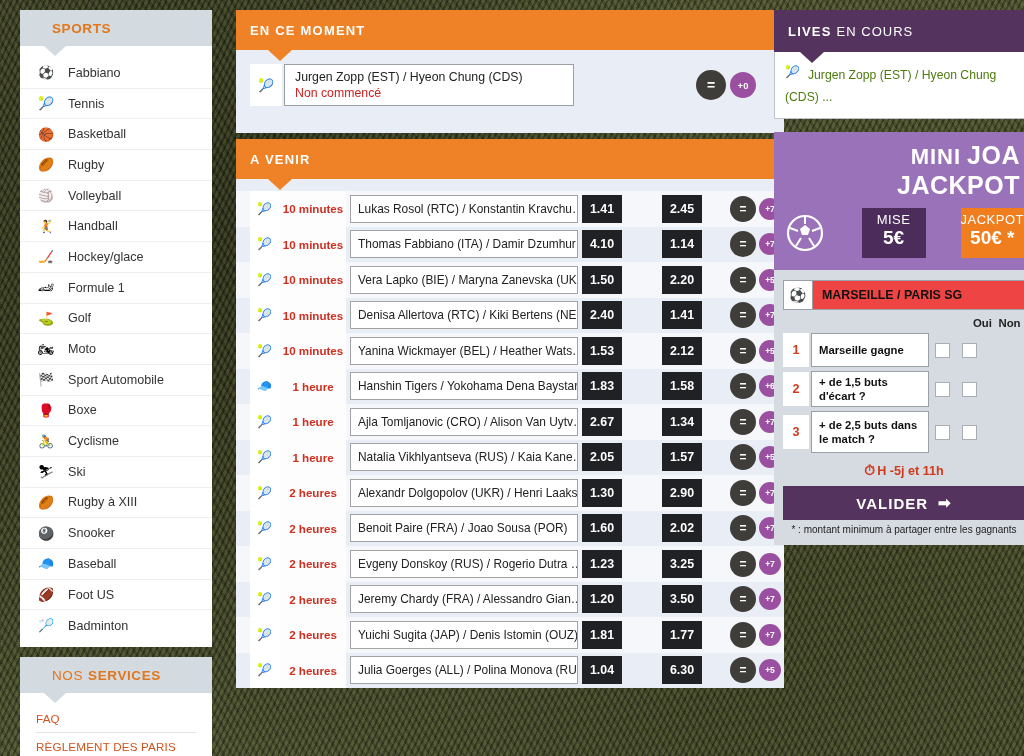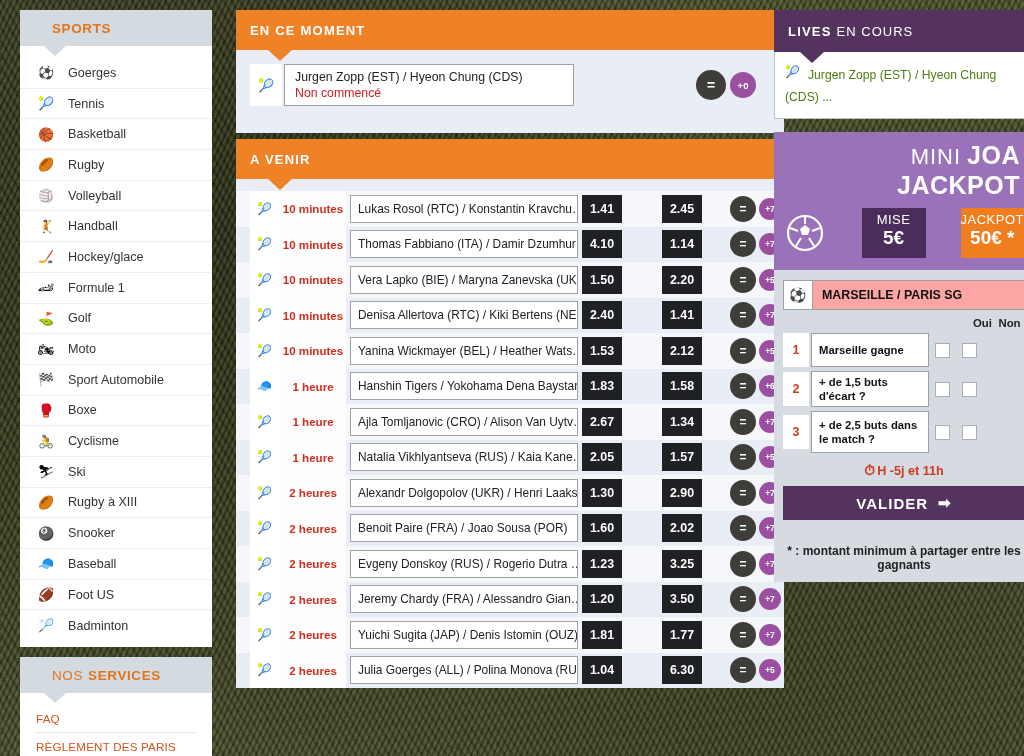--- a/index.html
+++ b/index.html
@@ -218,21 +218,21 @@
     min-height: 52px;
   }
   .lives-row { display: flex; align-items: flex-start; }
   .lives-row .bl { margin-right: 8px; font-size: 12px; line-height: 16px; }
   .lives-row .tx { font-size: 12.2px; color: #4d7c0f; line-height: 22px; }
 
   
   #jackpot { margin-top: 13px; }
   .jp-top { background: #9a72ba; padding: 10px 10px 12px 10px; }
   .jp-title { text-align: right; color: #fff; line-height: 26px; padding-right: 4px; }
-  .jp-title .mini { font-size: 22px; font-weight: normal; letter-spacing: 1px; }
+  .jp-title .mini { font-size: 22px; font-weight: bold; letter-spacing: 1px; }
   .jp-title .joa { font-size: 25px; font-weight: bold; letter-spacing: .5px; margin-left: 6px; }
   .jp-title .jackpot { font-size: 25px; font-weight: bold; letter-spacing: .5px; }
 
   .jp-boxes { display: flex; align-items: center; margin-top: 6px; gap: 35px; }
   .jp-ball {
     width: 56px; height: 50px;
     display: flex; align-items: center; justify-content: center;
     font-size: 30px; color: #fff;
   }
   .jp-mise {
@@ -250,21 +250,21 @@
 
   .jp-body { background: #d6dae1; padding: 10px 9px 10px 9px; }
   .jp-match { display: flex; align-items: center; }
   .jp-match .ico {
     width: 30px; height: 30px; background: #fff;
     border: 1px solid #9aa0a6;
     display: flex; align-items: center; justify-content: center;
     font-size: 14px;
   }
   .jp-match .name {
-    flex: 1; height: 30px; background: #fca5a5;
+    flex: 1; height: 30px; background: #ef4444;
     border: 1px solid #9aa0a6; border-left: none;
     display: flex; align-items: center;
     padding-left: 9px;
     font-size: 12.4px; font-weight: bold; color: #111;
   }
 
   .jp-hdr { display: flex; justify-content: flex-end; margin-top: 7px; padding-right: 2px; }
   .jp-hdr span { width: 27px; text-align: center; font-size: 11.4px; font-weight: bold; color: #222; }
 
   .q-row { display: flex; align-items: center; margin-top: 4px; }
@@ -298,40 +298,40 @@
 
   .jp-validate {
     margin-top: 7px; height: 34px; background: #54345e;
     color: #fff; display: flex; align-items: center; justify-content: center;
     font-size: 15px; font-weight: bold; letter-spacing: 1px;
     cursor: pointer;
   }
   .jp-validate .arrow { margin-left: 10px; font-size: 15px; }
 
   .jp-foot {
-    text-align: center; margin-top: 24px;
-    font-size: 12px; font-weight: bold; color: #222;
+    text-align: center; margin-top: 4px;
+    font-size: 10px; font-weight: normal; color: #222;
   }
 </style>
 </head>
 <body>
 
 <div class="page">
 
   <div id="left-col">
 
     <div class="panel">
       <div class="side-head">
         <span class="t1">SPORTS</span>
         <span class="notch-gray"></span>
       </div>
       <div class="sports-body">
         <div class="sport-item">
           <span class="ico">⚽</span>
-          <span class="lbl">Goerges</span>
+          <span class="lbl">Fabbiano</span>
         </div>
         <div class="sport-item">
           <span class="ico">🎾</span>
           <span class="lbl">Tennis</span>
         </div>
         <div class="sport-item">
           <span class="ico">🏀</span>
           <span class="lbl">Basketball</span>
         </div>
         <div class="sport-item">

